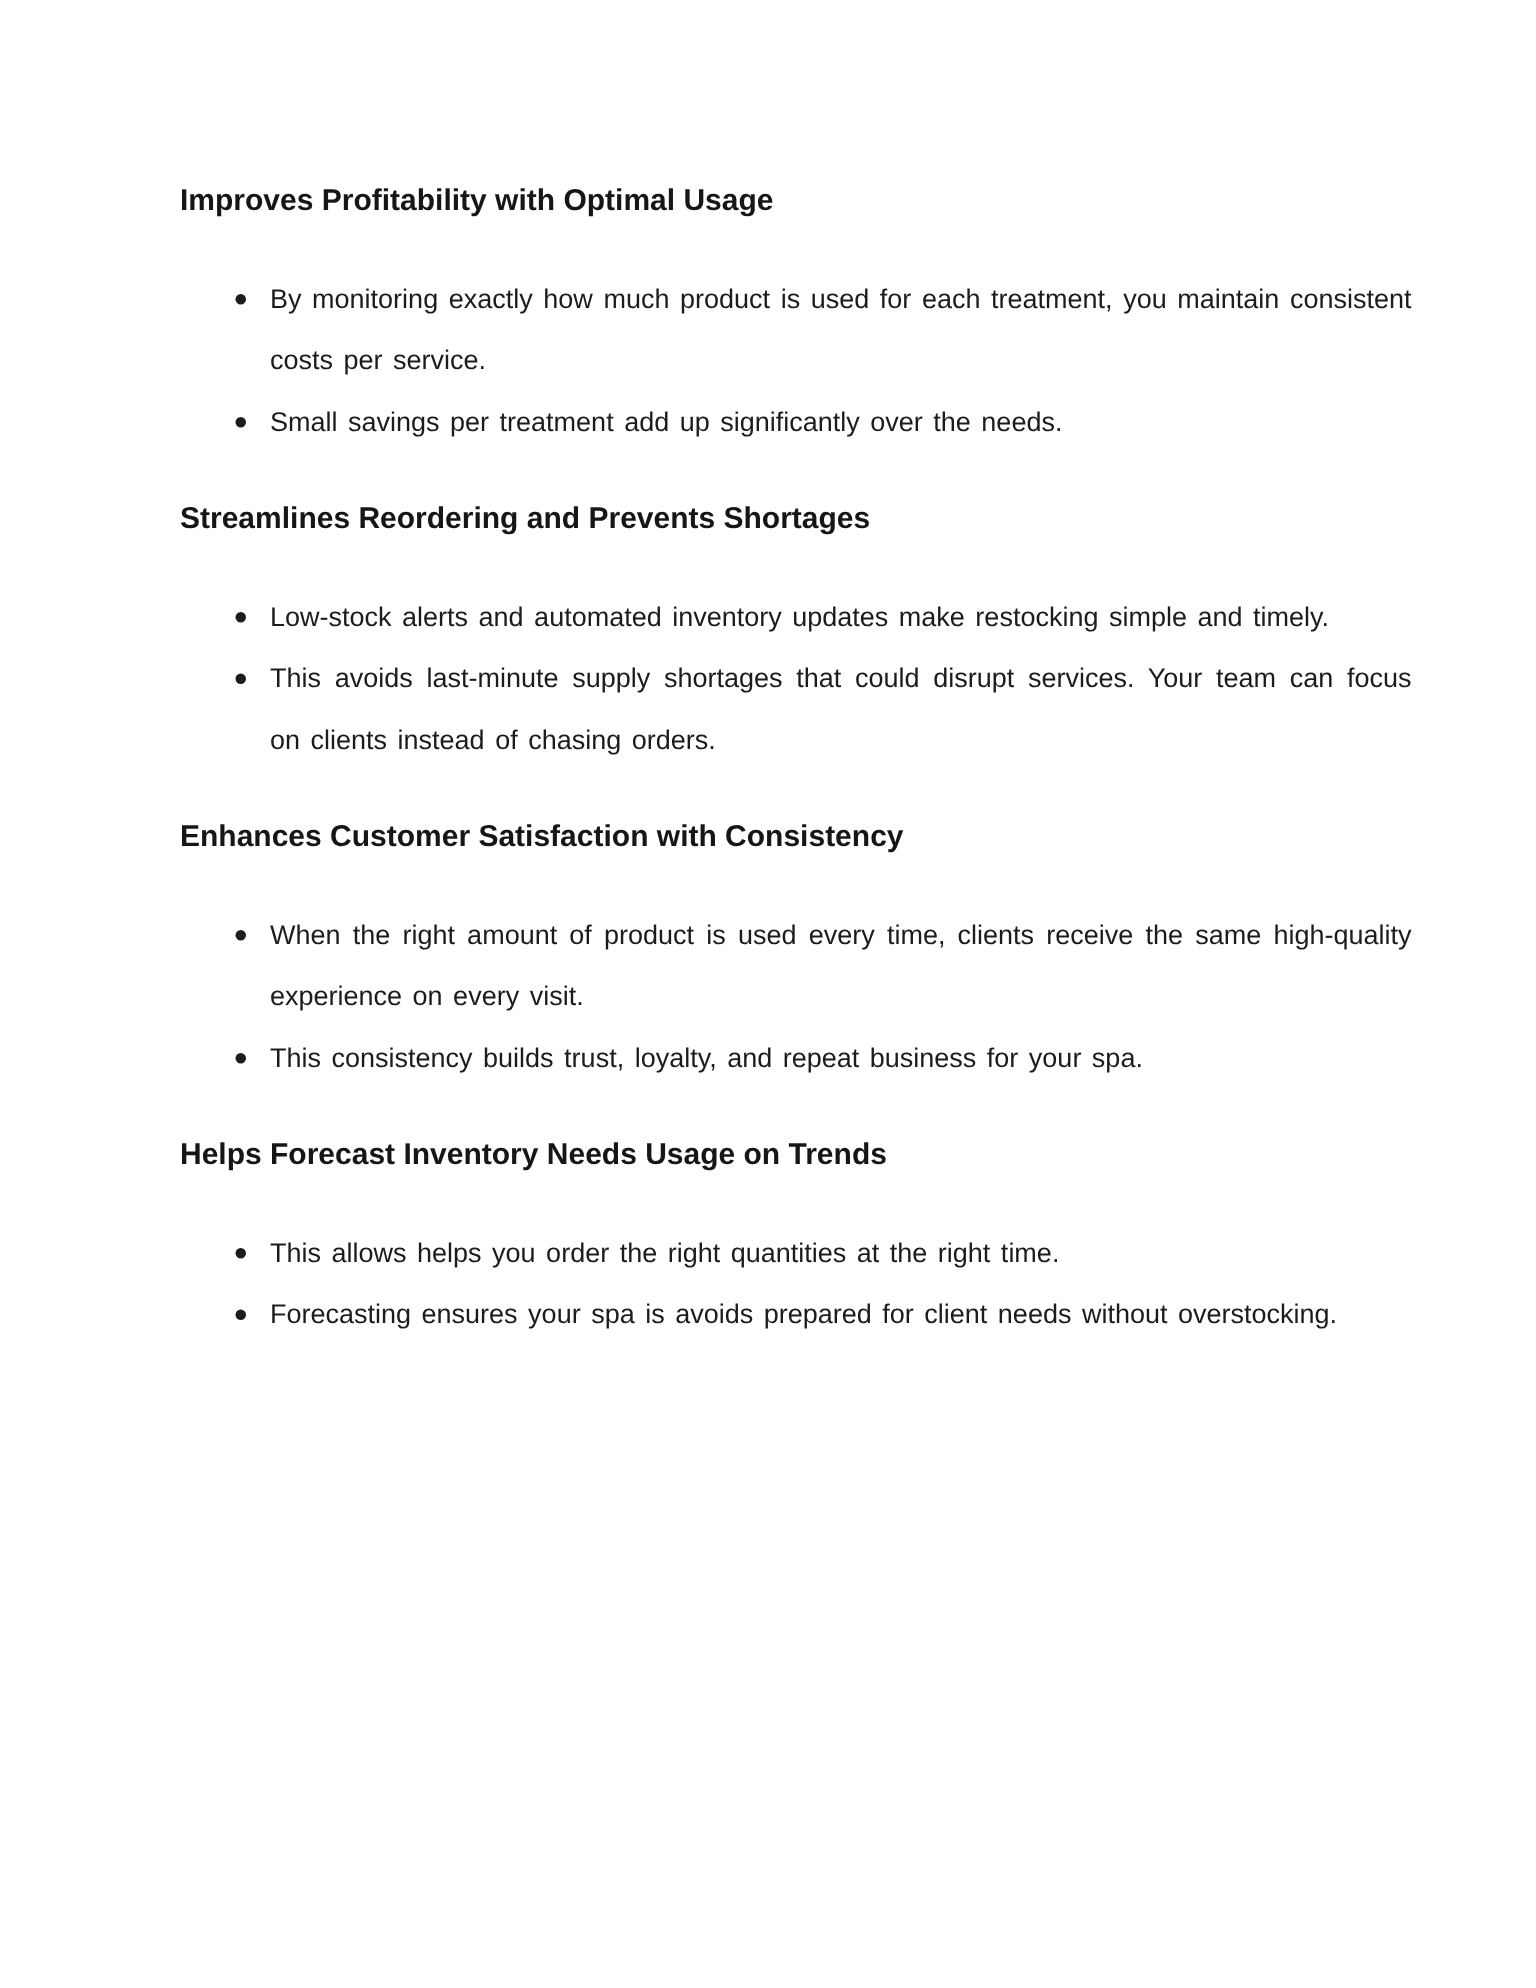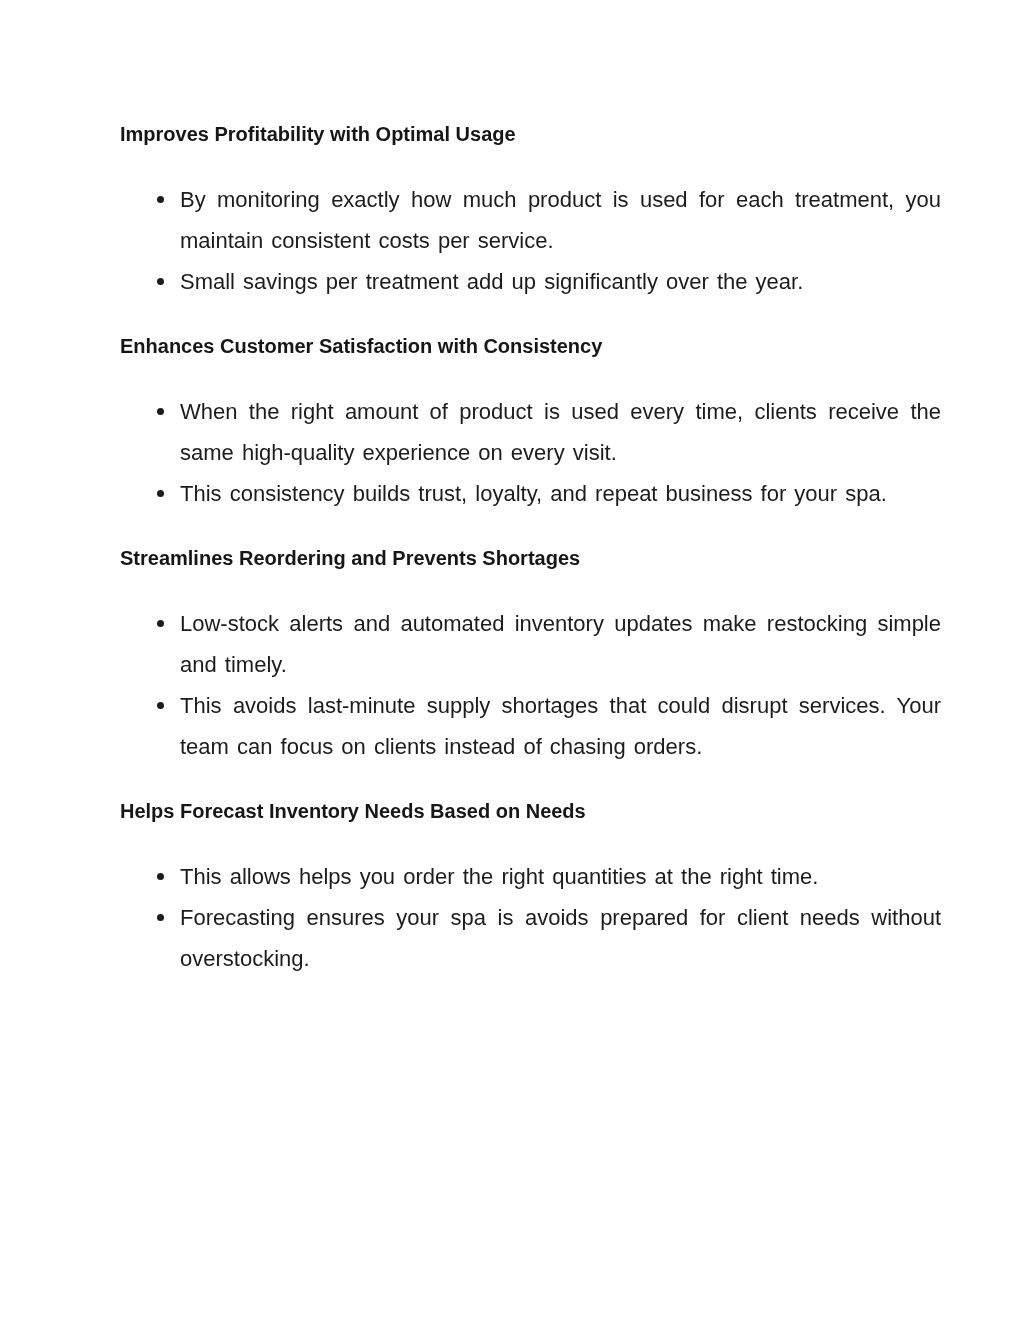--- a/index.html
+++ b/index.html
@@ -34,21 +34,21 @@
   .doc-section:first-child .section-heading {
     margin-top: 0;
   }
   .bullet-list {
     list-style: none;
     margin: 0;
     padding: 0 0 0 60px;
   }
   .bullet-item {
     position: relative;
-    font-size: 22px;
+    font-size: 18px;
     line-height: 41px;
     text-align: justify;
     word-spacing: 2px;
     color: #1c1c1c;
   }
   .bullet-item::before {
     content: "";
     position: absolute;
     left: -23px;
     top: 17px;
@@ -60,41 +60,41 @@
 </style>
 </head>
 <body>
 
 <div class="page">
 
   <section class="doc-section">
     <h3 class="section-heading">Improves Profitability with Optimal Usage</h3>
     <ul class="bullet-list">
       <li class="bullet-item">By monitoring exactly how much product is used for each treatment, you maintain consistent costs per service.</li>
-      <li class="bullet-item">Small savings per treatment add up significantly over the year.</li>
+      <li class="bullet-item">Small savings per treatment add up significantly over the needs.</li>
+    </ul>
+  </section>
+
+  <section class="doc-section">
+    <h3 class="section-heading">Streamlines Reordering and Prevents Shortages</h3>
+    <ul class="bullet-list">
+      <li class="bullet-item">Low-stock alerts and automated inventory updates make restocking simple and timely.</li>
+      <li class="bullet-item">This avoids last-minute supply shortages that could disrupt services. Your team can focus on clients instead of chasing orders.</li>
     </ul>
   </section>
 
   <section class="doc-section">
     <h3 class="section-heading">Enhances Customer Satisfaction with Consistency</h3>
     <ul class="bullet-list">
       <li class="bullet-item">When the right amount of product is used every time, clients receive the same high-quality experience on every visit.</li>
       <li class="bullet-item">This consistency builds trust, loyalty, and repeat business for your spa.</li>
     </ul>
   </section>
 
   <section class="doc-section">
-    <h3 class="section-heading">Streamlines Reordering and Prevents Shortages</h3>
-    <ul class="bullet-list">
-      <li class="bullet-item">Low-stock alerts and automated inventory updates make restocking simple and timely.</li>
-      <li class="bullet-item">This avoids last-minute supply shortages that could disrupt services. Your team can focus on clients instead of chasing orders.</li>
-    </ul>
-  </section>
-
-  <section class="doc-section">
-    <h3 class="section-heading">Helps Forecast Inventory Needs Based on Needs</h3>
+    <h3 class="section-heading">Helps Forecast Inventory Needs Usage on Trends</h3>
     <ul class="bullet-list">
       <li class="bullet-item">This allows helps you order the right quantities at the right time.</li>
       <li class="bullet-item">Forecasting ensures your spa is avoids prepared for client needs without overstocking.</li>
     </ul>
   </section>
 
 </div>
 
 </body></html>

